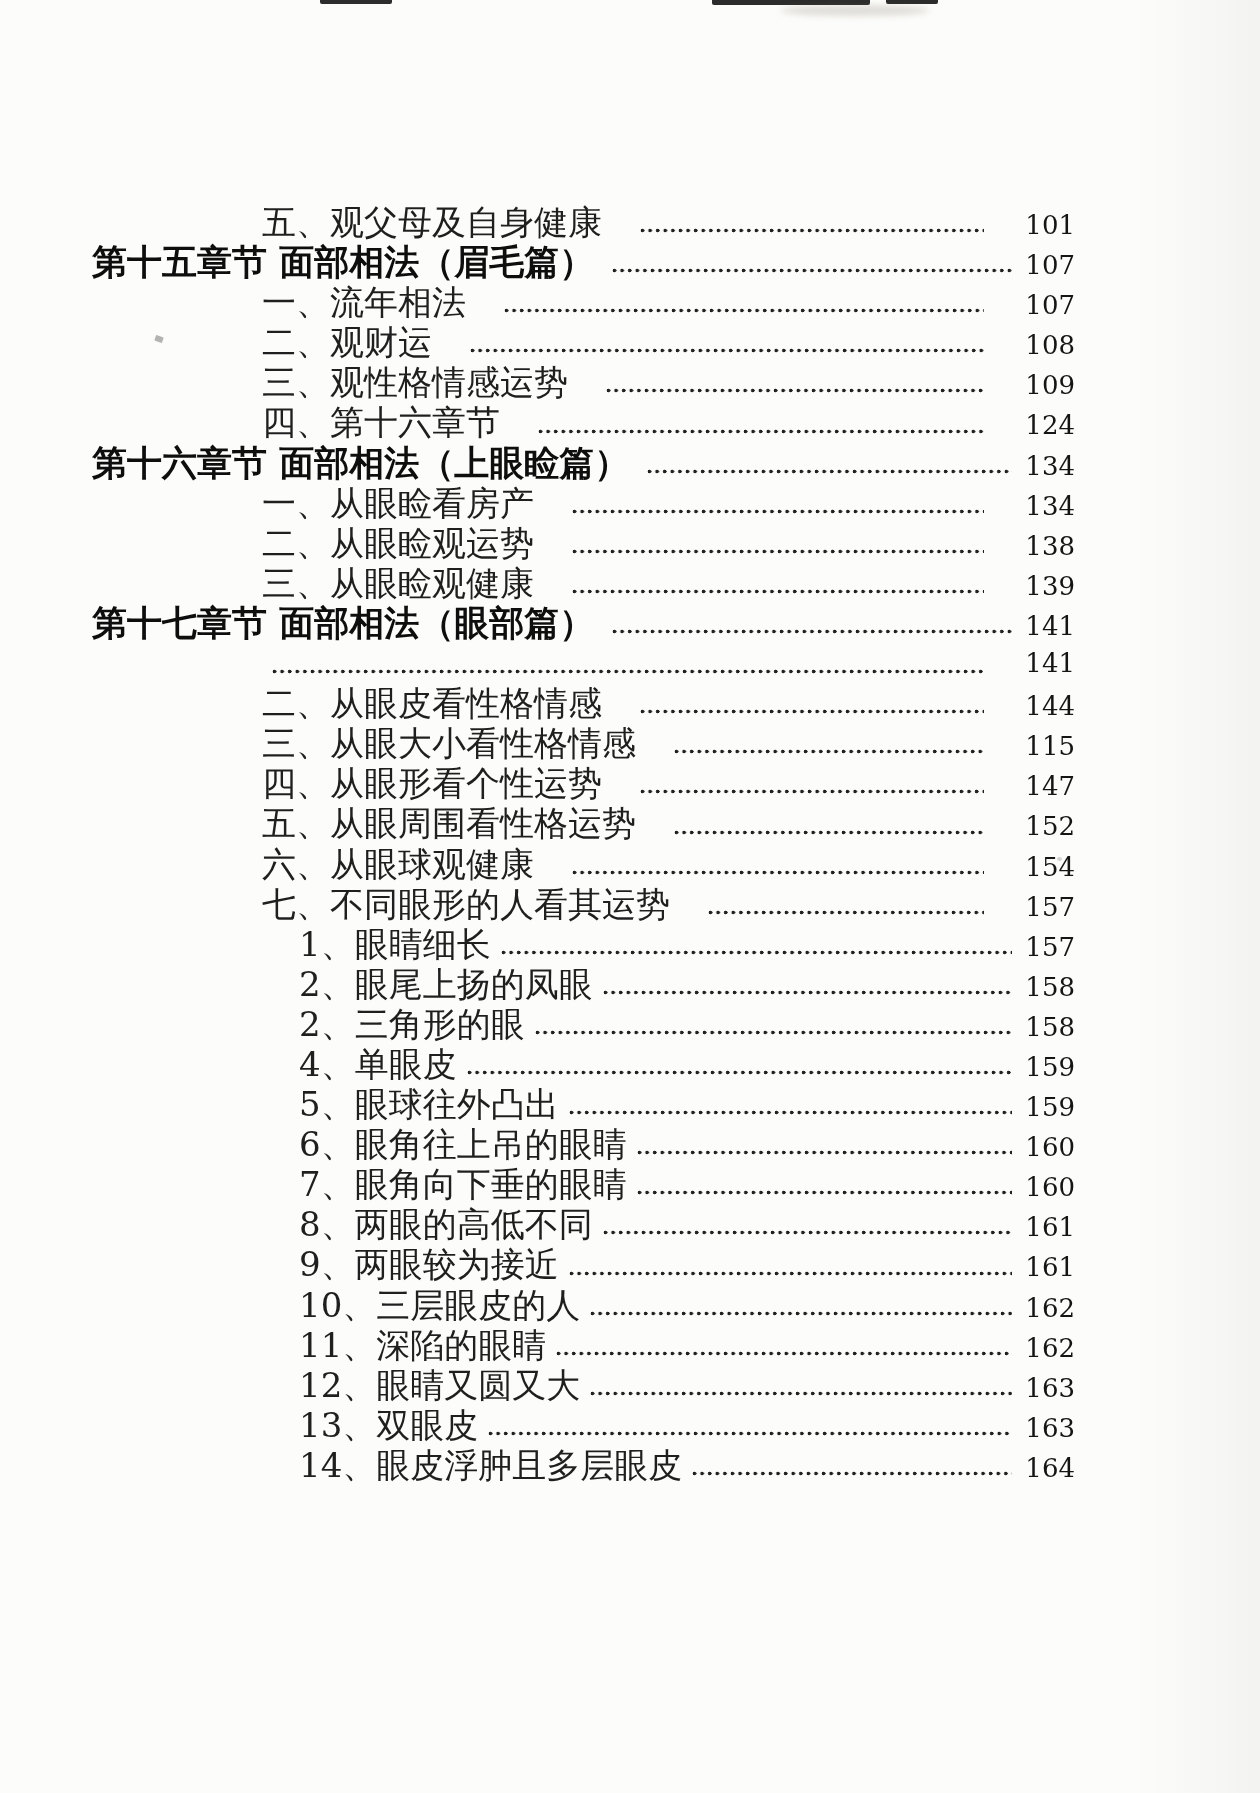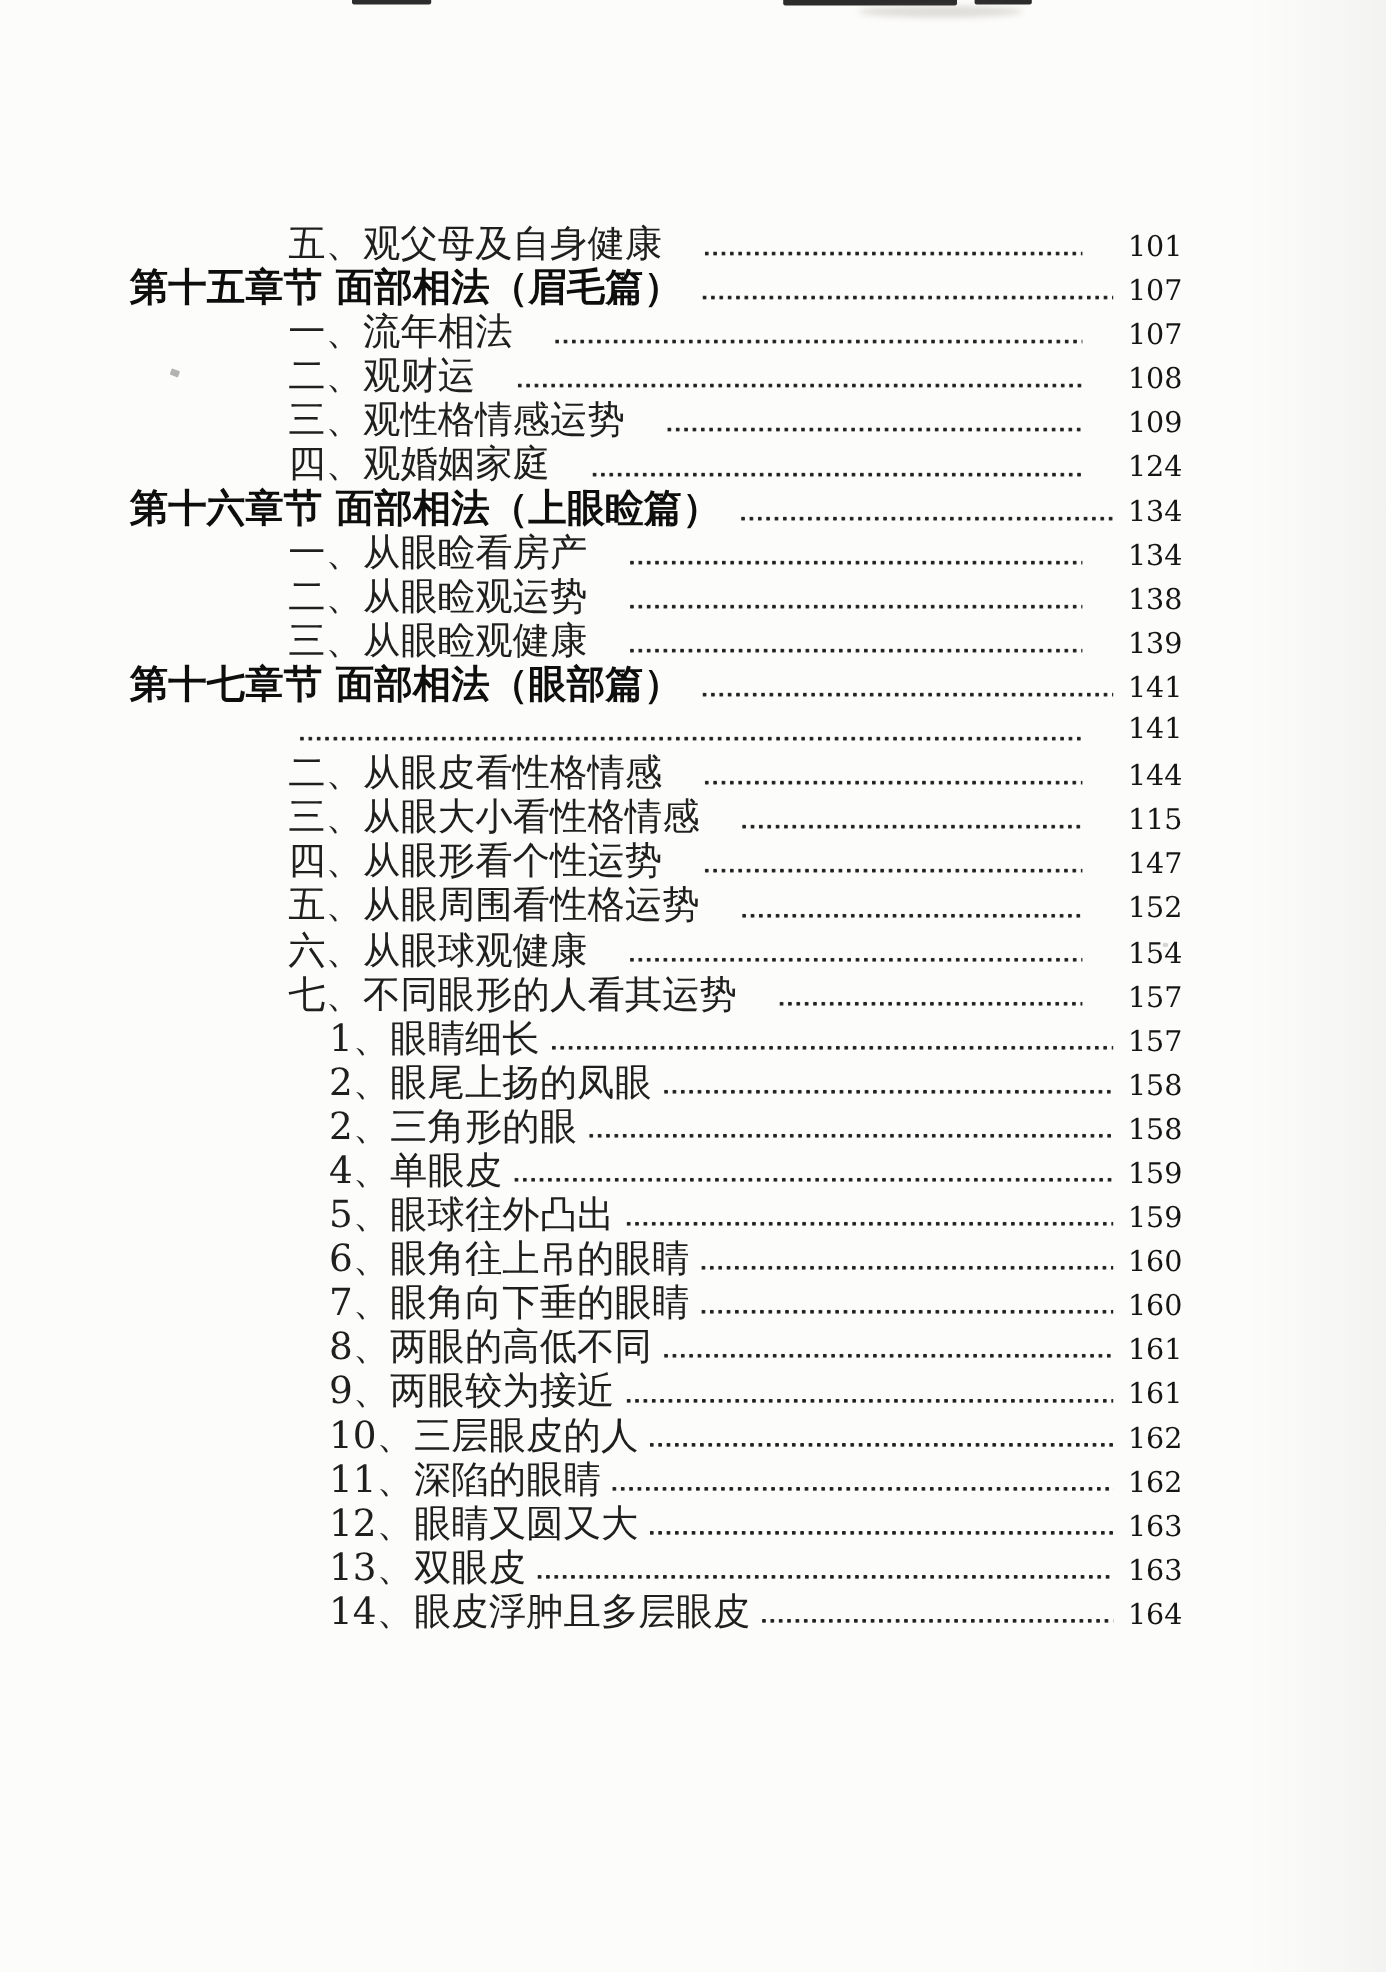--- a/index.html
+++ b/index.html
@@ -48,21 +48,21 @@
     height: 40.1px;
     line-height: 40.1px;
     white-space: nowrap;
   }
   .row .t { flex: 0 0 auto; }
   .row.chapter {
     font-family: "DejaVu Sans", "Liberation Sans", sans-serif;
     font-weight: 700;
     font-size: 35px;
     color: #0e0e0e;
-    padding-left: 118px;
+    padding-left: 92px;
   }
   .row.sub1 { font-size: 34px; padding-left: 262px; gap: 28px; }
   .row.sub2 { font-size: 34px; padding-left: 299px; }
   .leader {
     flex: 1 1 auto;
     align-self: flex-end;
     height: 5px;
     margin: 0 5px 9px 10px;
     background-image: radial-gradient(circle at 2.5px 2.5px, #212121 1.7px, rgba(0,0,0,0) 2.1px);
     background-size: 7.6px 5px;
@@ -112,21 +112,21 @@
         <span class="t">二、观财运</span>
         <span class="leader"></span>
         <span class="pn">108</span>
       </div>
       <div class="row sub1">
         <span class="t">三、观性格情感运势</span>
         <span class="leader"></span>
         <span class="pn">109</span>
       </div>
       <div class="row sub1">
-        <span class="t">四、观婚姻家庭</span>
+        <span class="t">四、第十六章节</span>
         <span class="leader"></span>
         <span class="pn">124</span>
       </div>
       <div class="row chapter">
         <span class="t">第十六章节 面部相法（上眼睑篇）</span>
         <span class="leader"></span>
         <span class="pn">134</span>
       </div>
       <div class="row sub1">
         <span class="t">一、从眼睑看房产</span>

